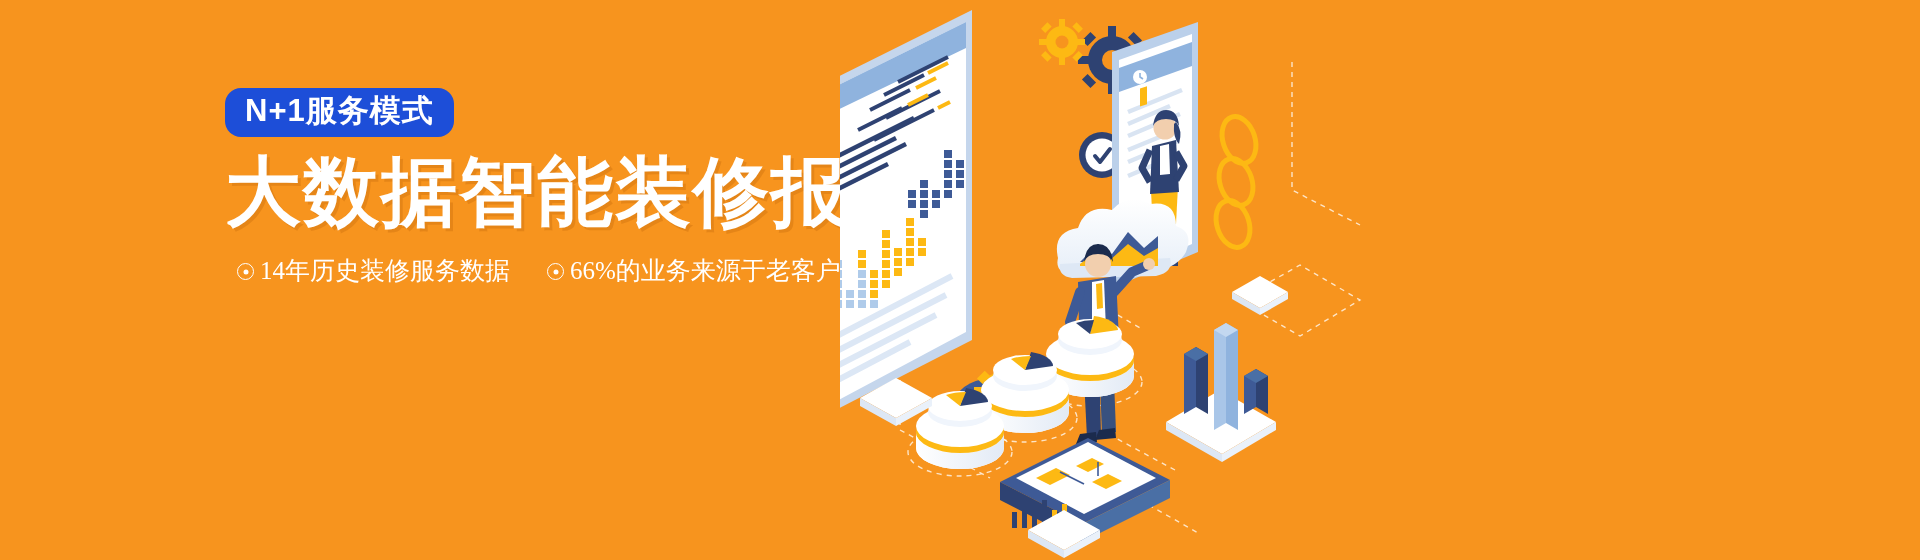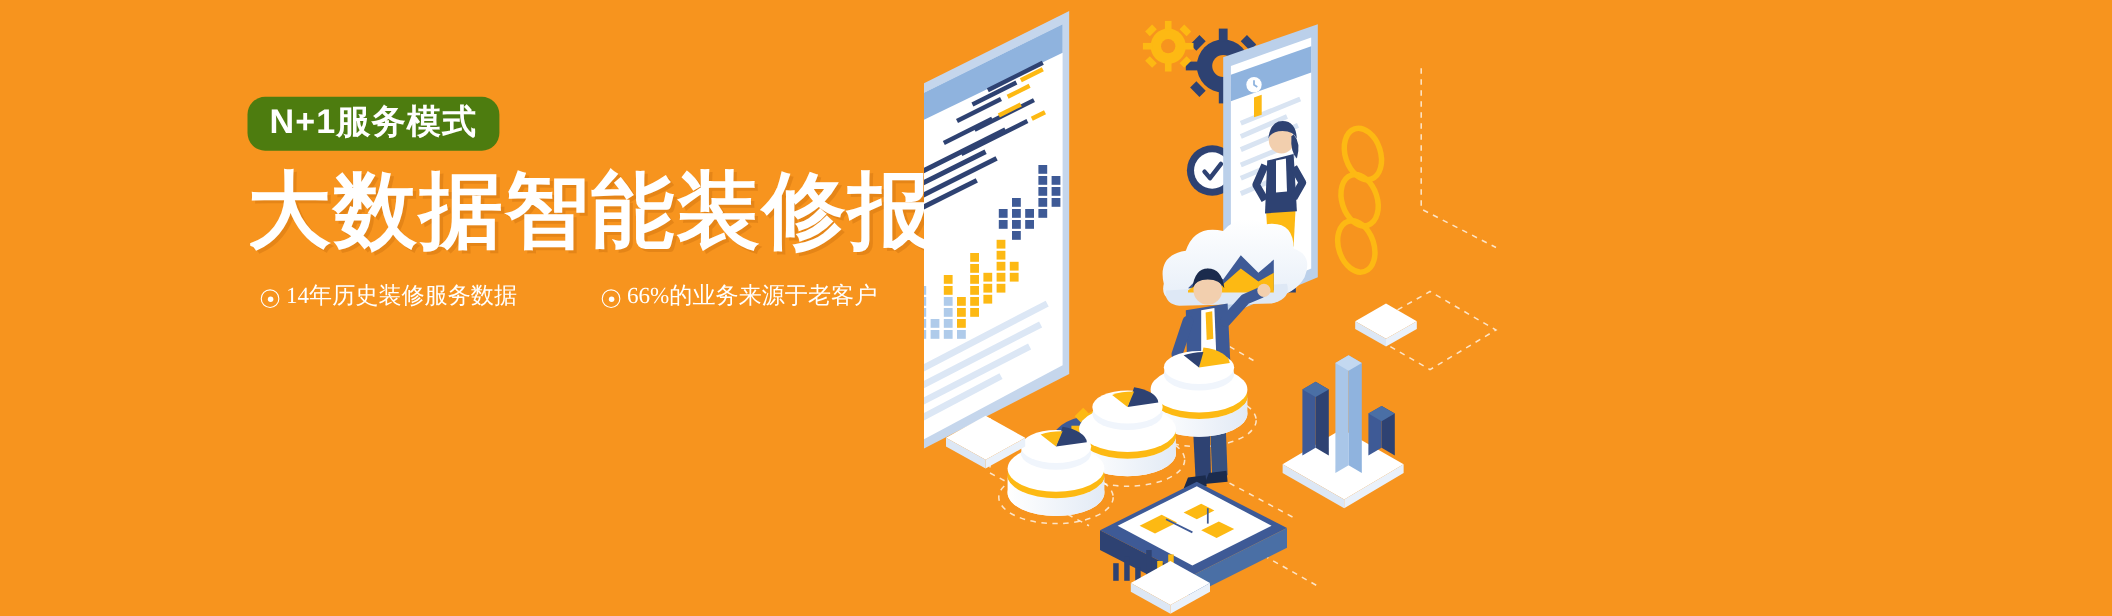--- a/index.html
+++ b/index.html
@@ -15,21 +15,21 @@
     overflow: hidden;
   }
   
   #text-block {
     position: absolute;
     left: 225px; top: 88px;
     width: 700px;
   }
   #badge {
     display: inline-block;
-    background: #4d7c0f;
+    background: #1d4ed8;
     color: #FFFFFF;
     font-size: 31px;
     font-weight: bold;
     letter-spacing: 1px;
     padding: 7px 20px 9px 20px;
     border-radius: 16px;
     line-height: 1.05;
     white-space: nowrap;
   }
   #headline {
@@ -48,21 +48,21 @@
     width: 620px;
     display: flex;
     flex-wrap: wrap;
   }
   .bullet-col { width: 50%; }
   .bullet {
     display: flex;
     align-items: flex-start;
     color: #FFFFFF;
     font-family: "Liberation Serif", serif;
-    font-size: 21px;
+    font-size: 25px;
     line-height: 1.0;
     margin-bottom: 23px;
     white-space: nowrap;
   }
   .bullet-mark {
     display: inline-block;
     width: 17px; height: 17px;
     border: 1.7px solid #FFFFFF;
     border-radius: 50%;
     position: relative;

